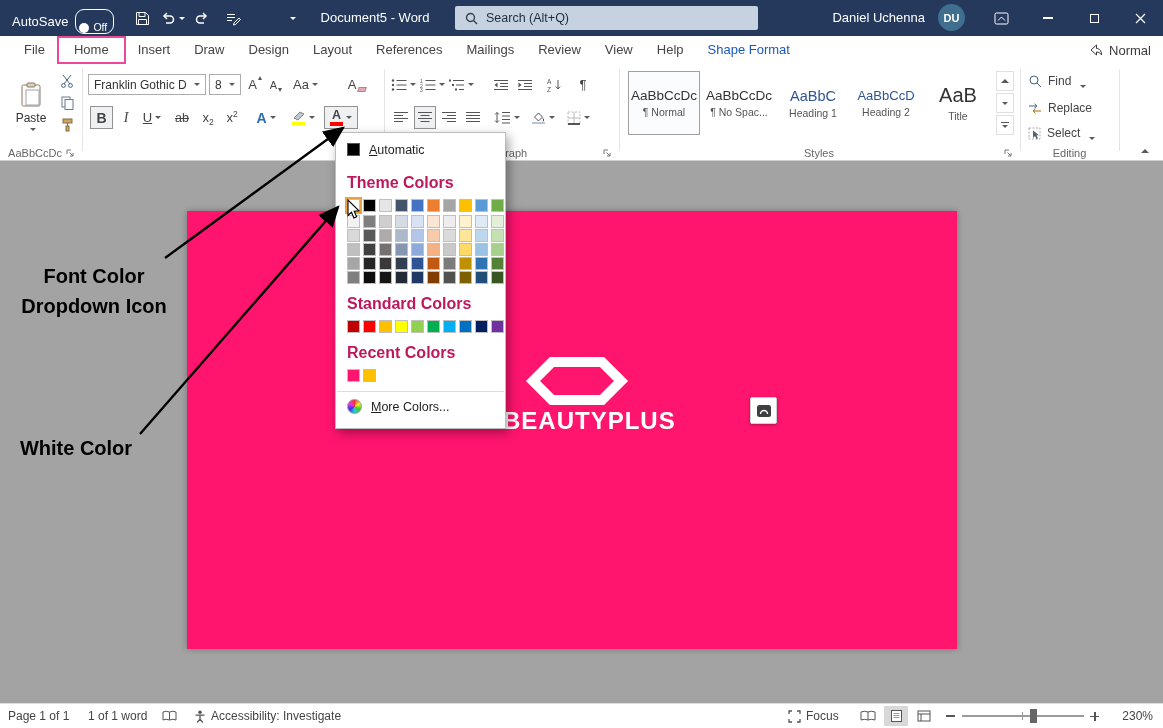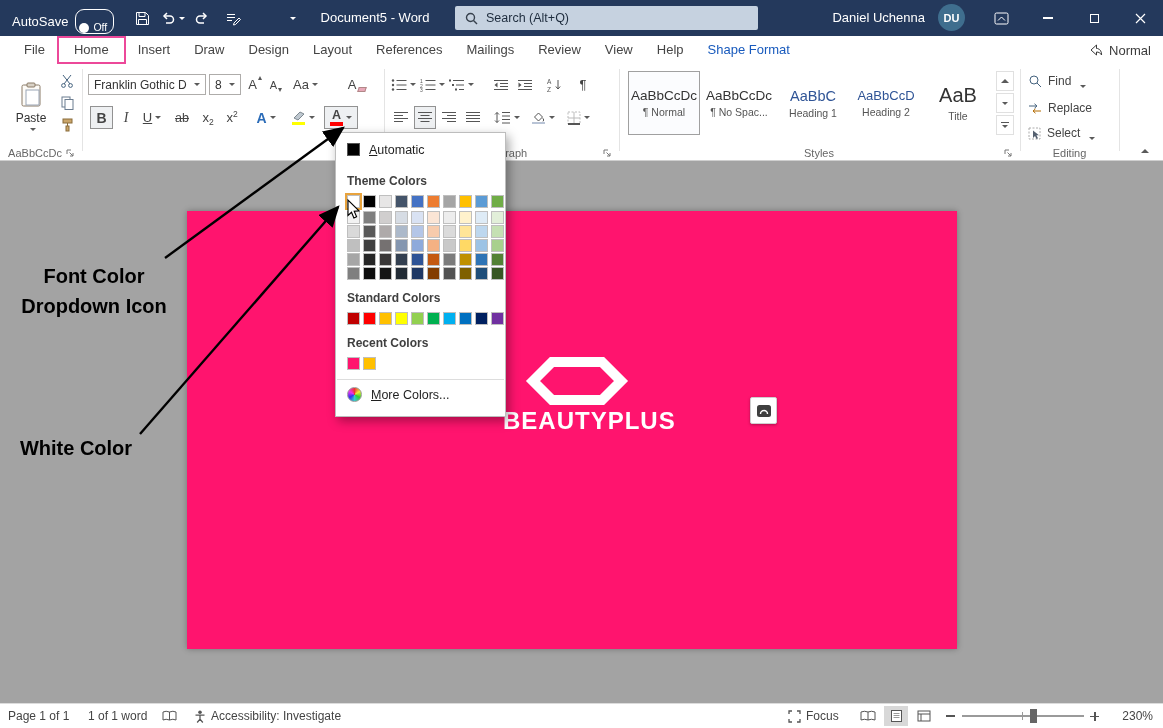--- a/index.html
+++ b/index.html
@@ -40,21 +40,21 @@
 .colstack{display:flex;flex-direction:column;align-items:center;gap:1px}
 .cbar{width:13px;height:3.5px}
 .eraser{width:8px;height:5px;background:#e8a8b8;border:1px solid #b08888;transform:skewX(-18deg);margin-left:2px;align-self:flex-end;margin-bottom:3px}
 .stcard{position:absolute;top:7px;height:64px;background:#fff;border:1px solid transparent;display:flex;flex-direction:column;align-items:center;justify-content:center;gap:3px}
 .stcard .name{font-size:10.5px;color:#555;white-space:nowrap}
 .stsel{border-color:#a0a0a0;background:#fbfcfe}
 .stscroll{position:absolute;left:996px;width:18px;height:20px;border:1px solid #e0e0e0;display:flex;align-items:center;justify-content:center;flex-direction:column}
 .edrow{position:absolute;display:flex;align-items:flex-end;gap:6px;font-size:12px;color:#444}
 
 #colormenu{left:335px;top:132px;width:171px;background:#fff;border:1px solid #bdbdbd;box-shadow:3px 4px 10px rgba(0,0,0,.35);z-index:50;padding:3px 0 8px;font-size:12.5px;color:#1f1f1f}
-.mhead{font-weight:bold;font-size:12px;padding:11px 0 5px 11px;color:#404040}
+.mhead{font-weight:bold;font-size:16px;padding:11px 0 5px 11px;color:#be185d}
 .mrow{display:flex;align-items:center;gap:9px;height:27px;padding-left:11px}
 .swrow{display:grid;grid-template-columns:repeat(10,13px);gap:3px;padding:2px 0 0 11px}
 .swgrid{display:grid;grid-template-columns:repeat(10,13px);gap:1px 3px;padding:3px 0 0 11px}
 .sw{width:13px;height:13px;border:1px solid #bfbfbf}
 #autosw{background:#000;border-color:#555}
 #theme-row .sw:first-of-type{outline:2px solid #e8a33d}
 .msep{border-top:1px solid #ddd;margin:9px 1px 1px}
 .mcicon{flex:none;width:15px;height:15px;border-radius:50%;border:1px solid #999;background:conic-gradient(#e33,#ee3,#3c3,#3cc,#33e,#e3e,#e33)}
 .gricon{flex:none;width:15px;height:15px;border:1px solid #999;background:linear-gradient(135deg,#808080,#f2f2f2)}
 .subarr{margin-left:auto;margin-right:9px;width:0;height:0;border-top:4px solid transparent;border-bottom:4px solid transparent;border-left:5px solid #444}

